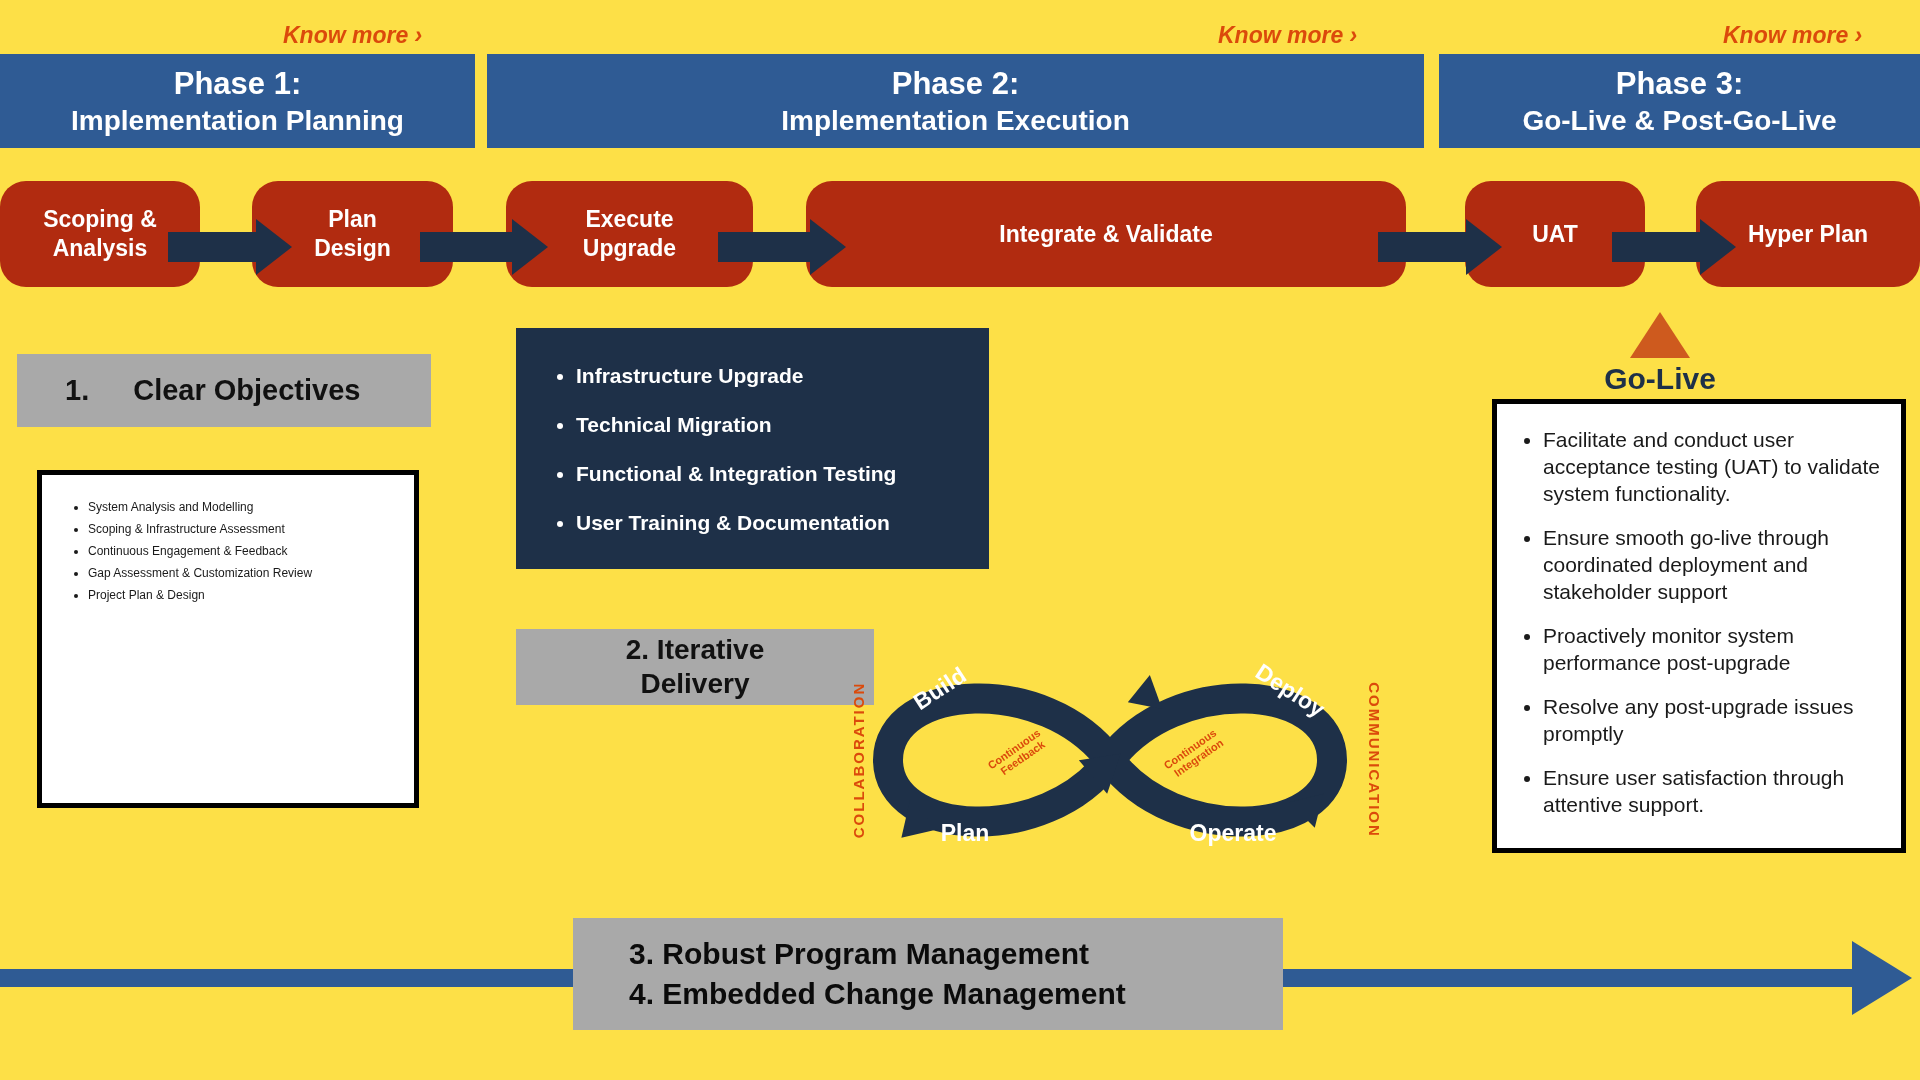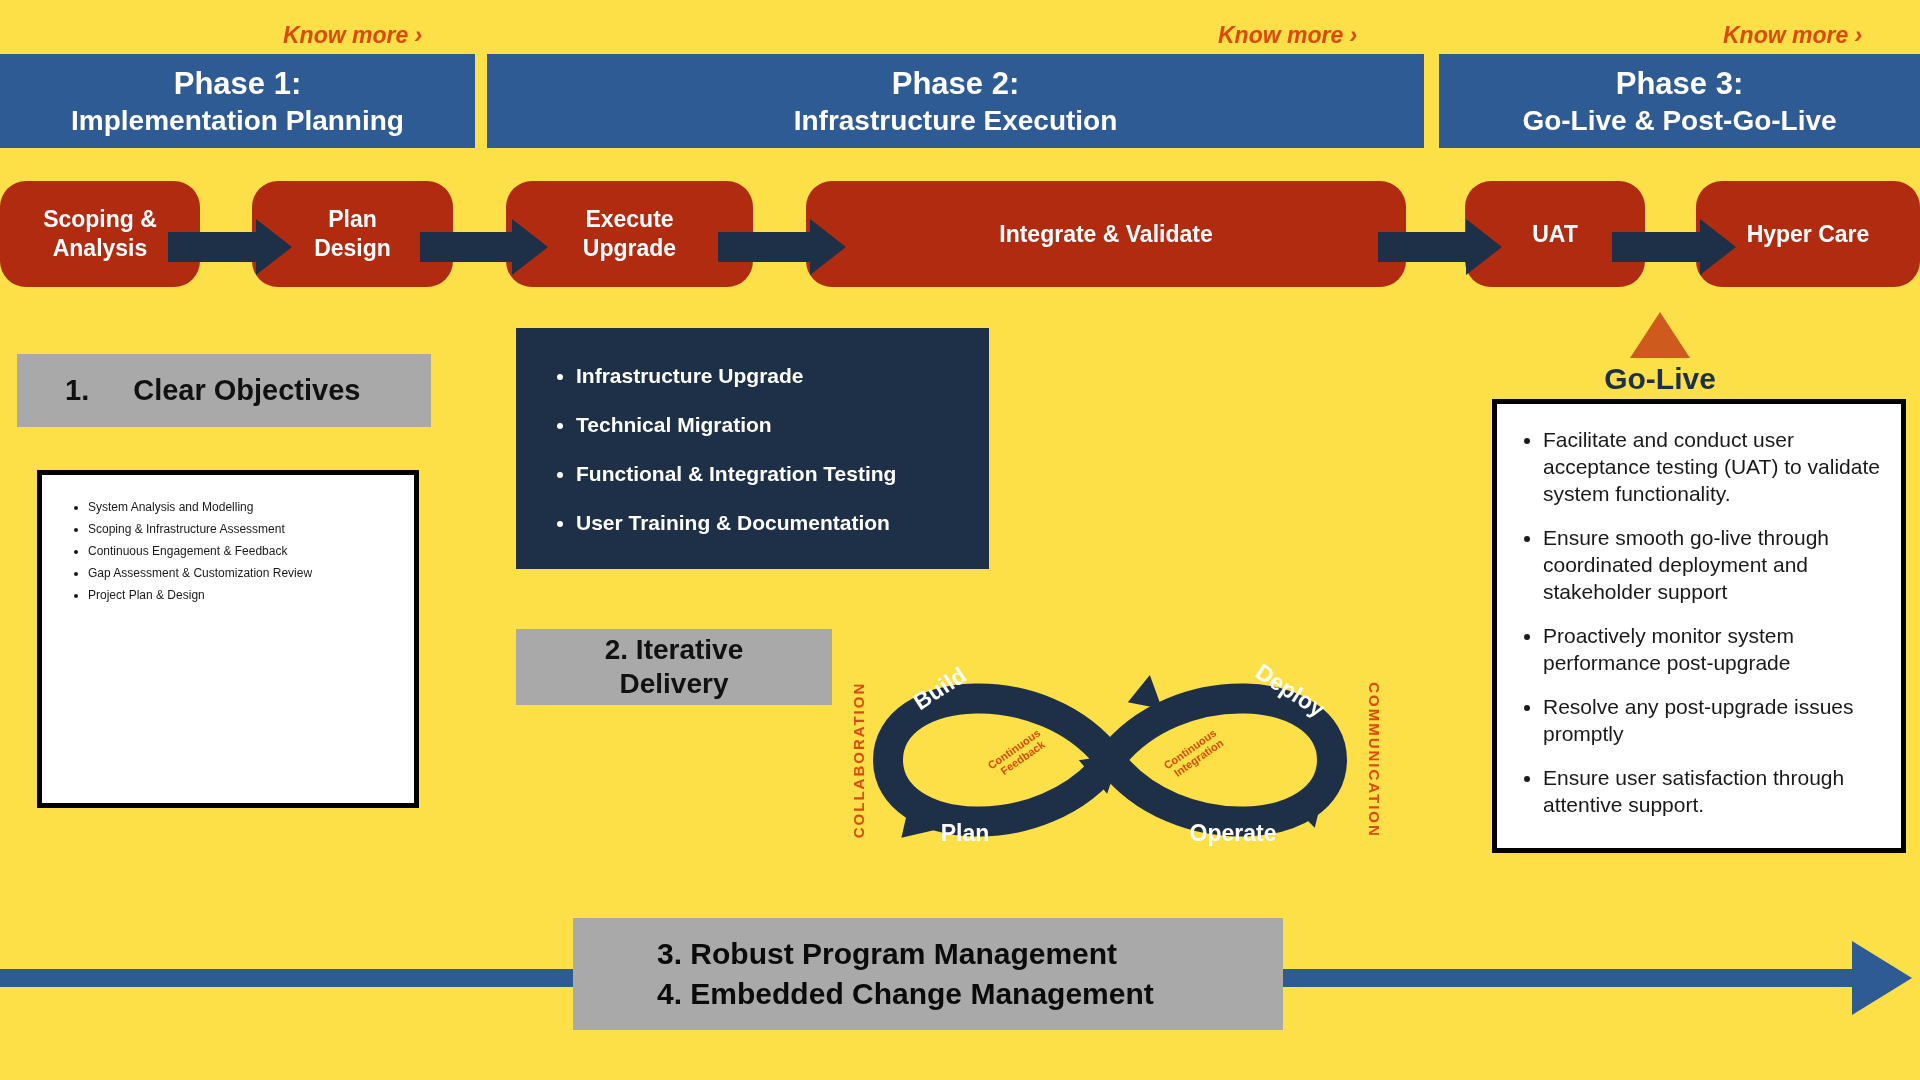--- a/index.html
+++ b/index.html
@@ -41,21 +41,21 @@
   .golive-label{ font-size:30px; font-weight:bold; color:var(--navy); text-align:center; }
 
   
   .gray-box{ position:absolute; background:var(--gray); display:flex; align-items:center; color:#111; }
   .objectives-box{ padding-left:48px; }
   .obj-num{ font-size:29px; font-weight:bold; }
   .obj-label{ font-size:29px; font-weight:bold; margin-left:44px; }
   .iterative-box{ justify-content:center; text-align:center; }
   .iter-label{ font-size:28px; font-weight:bold; line-height:1.2; max-width:180px; }
   .footer-box{ flex-direction:column; justify-content:center; align-items:flex-start;
-               padding-left:84px; gap:6px; z-index:3; }
+               padding-left:56px; gap:6px; z-index:3; }
   .footer-line{ font-size:30px; font-weight:bold; color:#0b0b0b; }
 
   
   .outline-box{ position:absolute; background:#fff; border:5px solid #000; }
   .outline-box ul{ list-style:disc; padding:22px 14px 14px 46px; }
   .planning-box li{ font-size:12px; line-height:21px; color:#1a1a1a; max-width:255px; margin-bottom:1px; }
   .postgolive-box li{ font-size:21px; line-height:27px; color:#1a1a1a; max-width:338px; margin-bottom:17px; }
 
   
   .navy-box{ position:absolute; background:var(--navy); }
@@ -84,21 +84,21 @@
   <a class="know-more" style="left:283px">Know more ›</a>
   <a class="know-more" style="left:1218px">Know more ›</a>
   <a class="know-more" style="left:1723px">Know more ›</a>
 
   <div class="phase-bar" style="left:0;width:475px">
     <div class="phase-line1">Phase 1:</div>
     <div class="phase-line2">Implementation Planning</div>
   </div>
   <div class="phase-bar" style="left:487px;width:937px">
     <div class="phase-line1">Phase 2:</div>
-    <div class="phase-line2">Infrastructure Execution</div>
+    <div class="phase-line2">Implementation Execution</div>
   </div>
   <div class="phase-bar" style="left:1439px;width:481px">
     <div class="phase-line1">Phase 3:</div>
     <div class="phase-line2">Go-Live &amp; Post-Go-Live</div>
   </div>
 
   <div class="step" style="left:0;width:200px">
     <span class="step-label" style="max-width:150px">Scoping &amp; Analysis</span>
   </div>
   <div class="step" style="left:506px;width:247px">
@@ -107,21 +107,21 @@
   <div class="step" style="left:252px;width:201px">
     <span class="step-label" style="max-width:95px">Plan Design</span>
   </div>
   <div class="step" style="left:806px;width:600px">
     <span class="step-label">Integrate &amp; Validate</span>
   </div>
   <div class="step" style="left:1465px;width:180px">
     <span class="step-label">UAT</span>
   </div>
   <div class="step" style="left:1696px;width:224px">
-    <span class="step-label">Hyper Care</span>
+    <span class="step-label">Hyper Plan</span>
   </div>
 
   <div class="flow-arrow" style="left:168px">
     <div class="bar" style="width:88px"></div>
     <div class="head" style="left:88px"></div>
   </div>
   <div class="flow-arrow" style="left:420px">
     <div class="bar" style="width:92px"></div>
     <div class="head" style="left:92px"></div>
   </div>
@@ -158,21 +158,21 @@
 
   <div class="navy-box" style="left:516px;top:328px;width:473px;height:241px">
     <ul>
       <li>Infrastructure Upgrade</li>
       <li>Technical Migration</li>
       <li>Functional &amp; Integration Testing</li>
       <li>User Training &amp; Documentation</li>
     </ul>
   </div>
 
-  <div class="gray-box iterative-box" style="left:516px;top:629px;width:316px;height:76px">
+  <div class="gray-box iterative-box" style="left:516px;top:629px;width:358px;height:76px">
     <span class="iter-label">2. Iterative Delivery</span>
   </div>
 
   <svg class="abs" style="left:850px;top:645px" width="530" height="230" viewBox="0 0 530 230">
     <path class="inf-path" d="M 260 115 C 195 28, 38 38, 38 115 C 38 192, 195 202, 260 115 C 325 28, 482 38, 482 115 C 482 192, 325 202, 260 115"></path>
     <polygon class="inf-arrow" points="0,-20 32,0 0,20" transform="translate(74,170) rotate(135)"></polygon>
     <polygon class="inf-arrow" points="0,-22 36,0 0,22" transform="translate(243,132) rotate(-40)"></polygon>
     <polygon class="inf-arrow" points="0,-18 30,0 0,18" transform="translate(306,47) rotate(160)"></polygon>
     <polygon class="inf-arrow" points="0,-18 30,0 0,18" transform="translate(452,170) rotate(-45)"></polygon>
 

